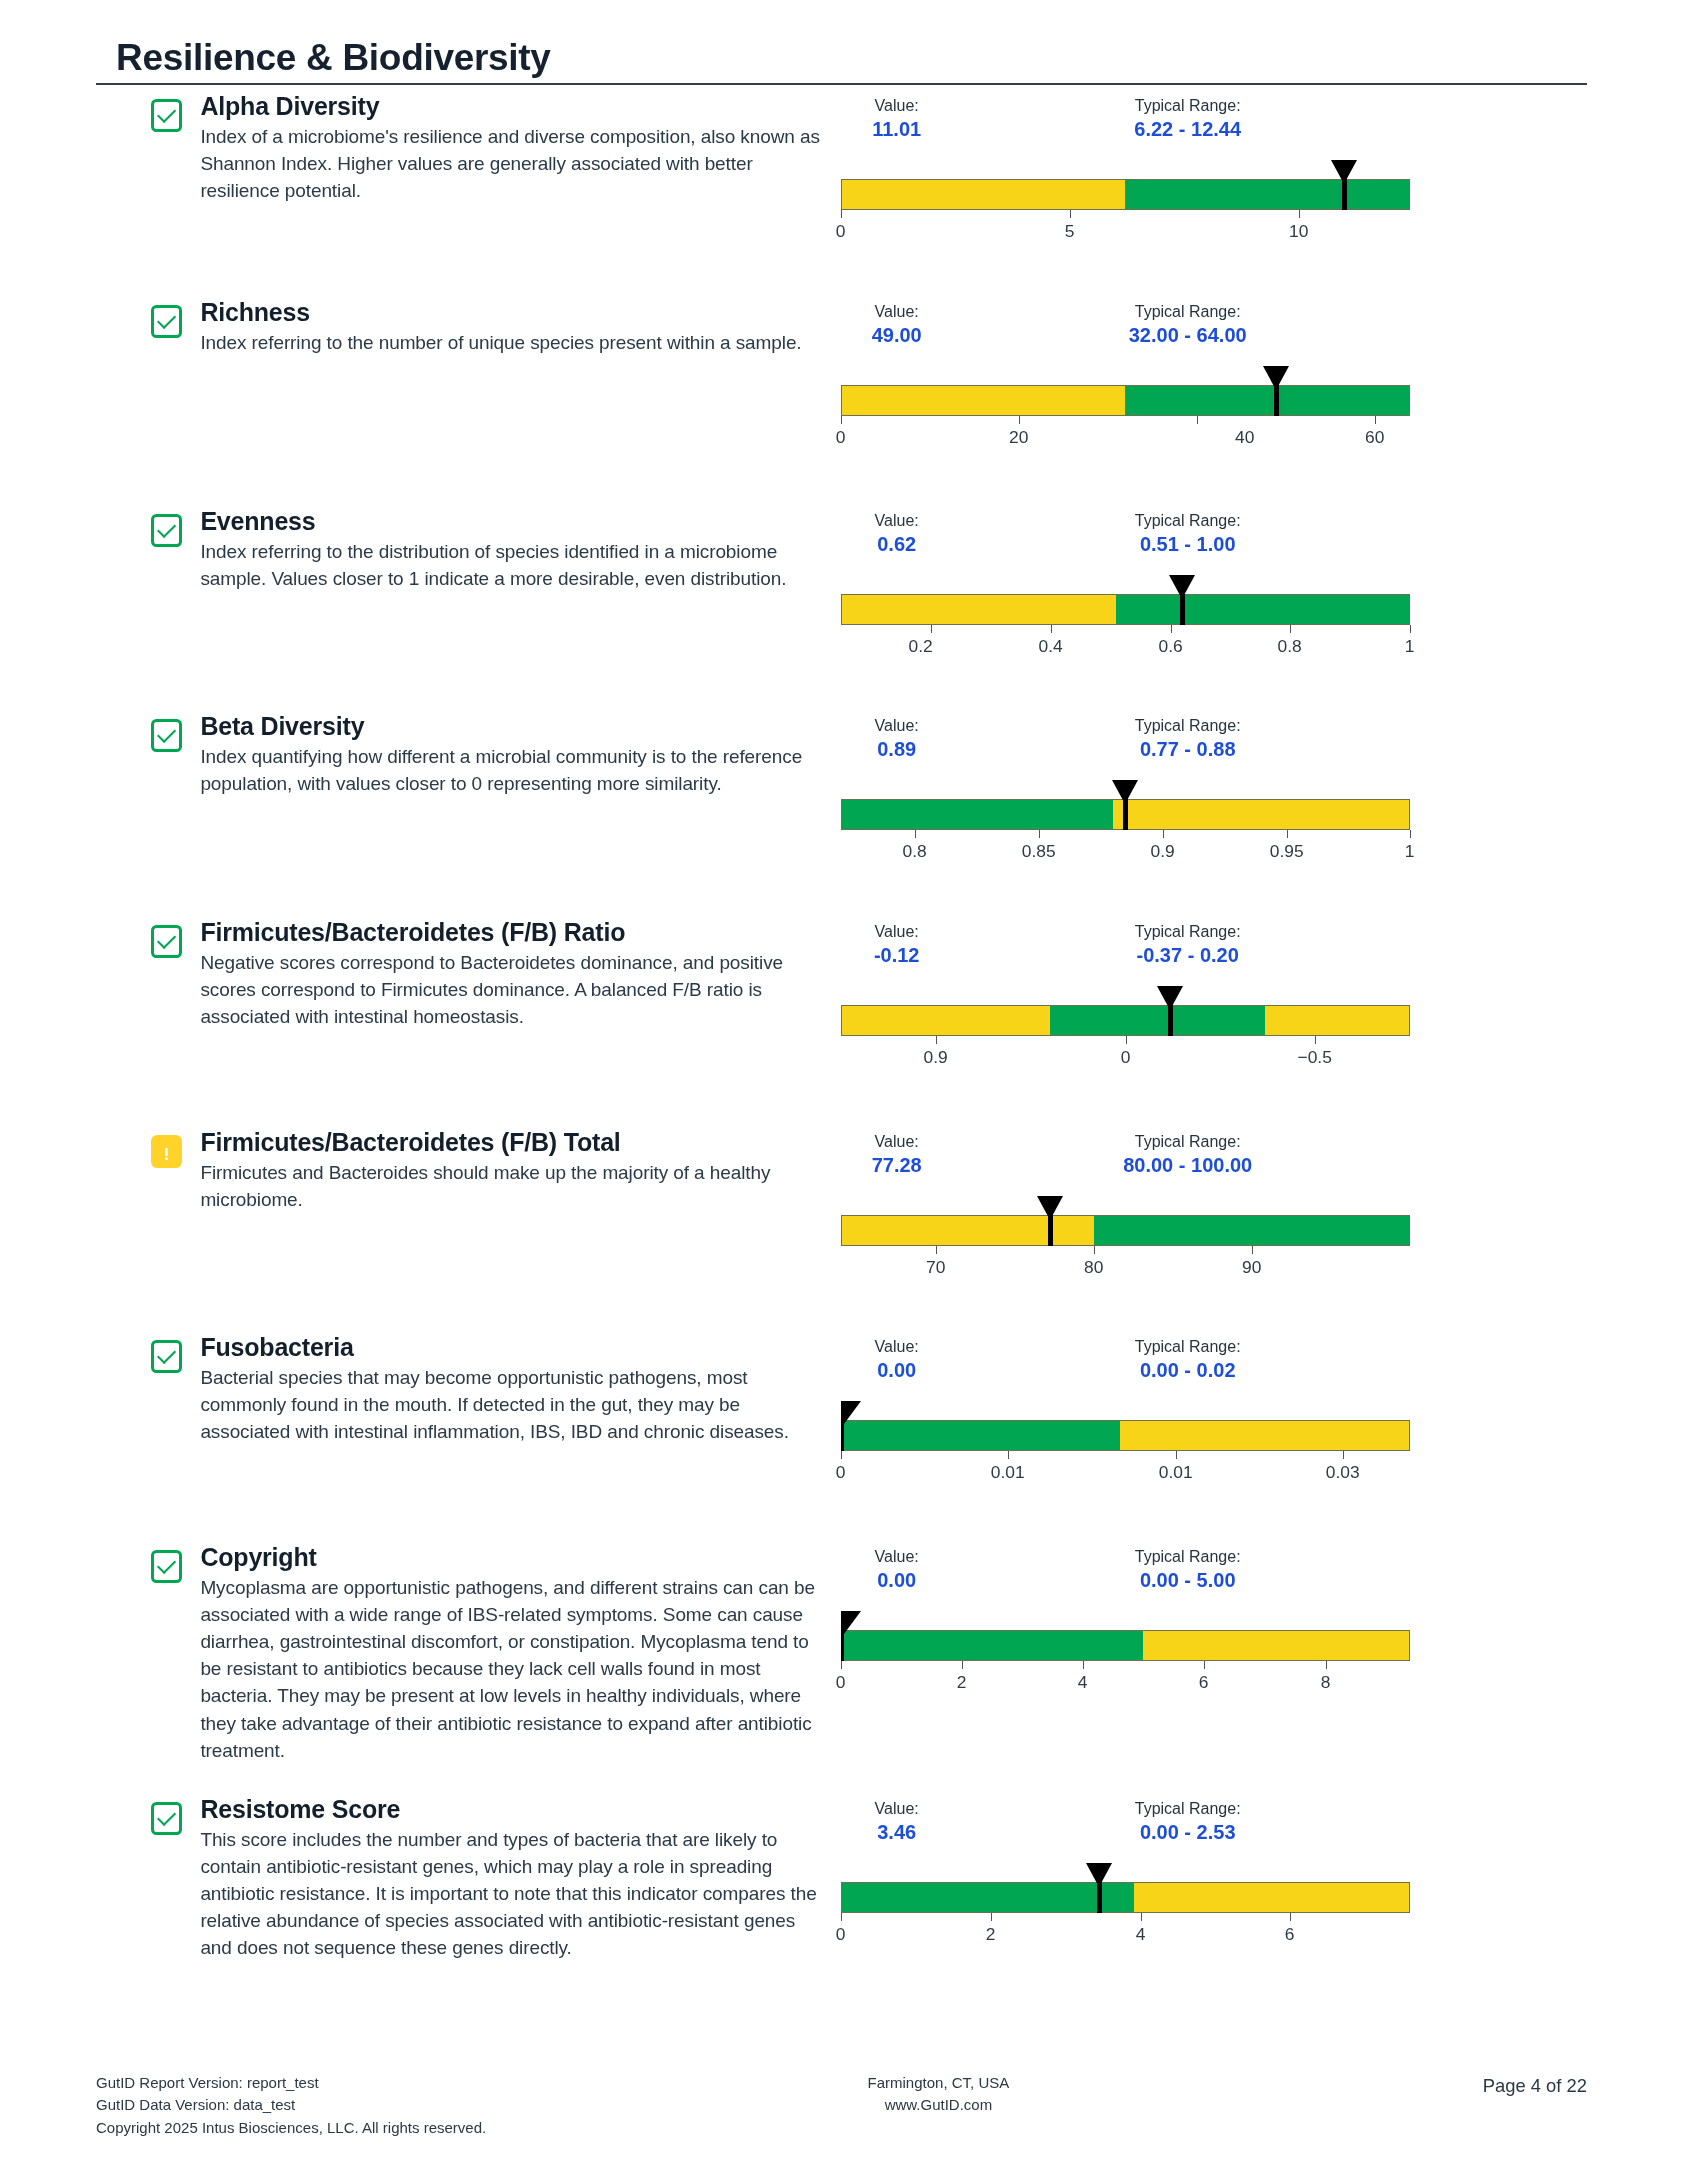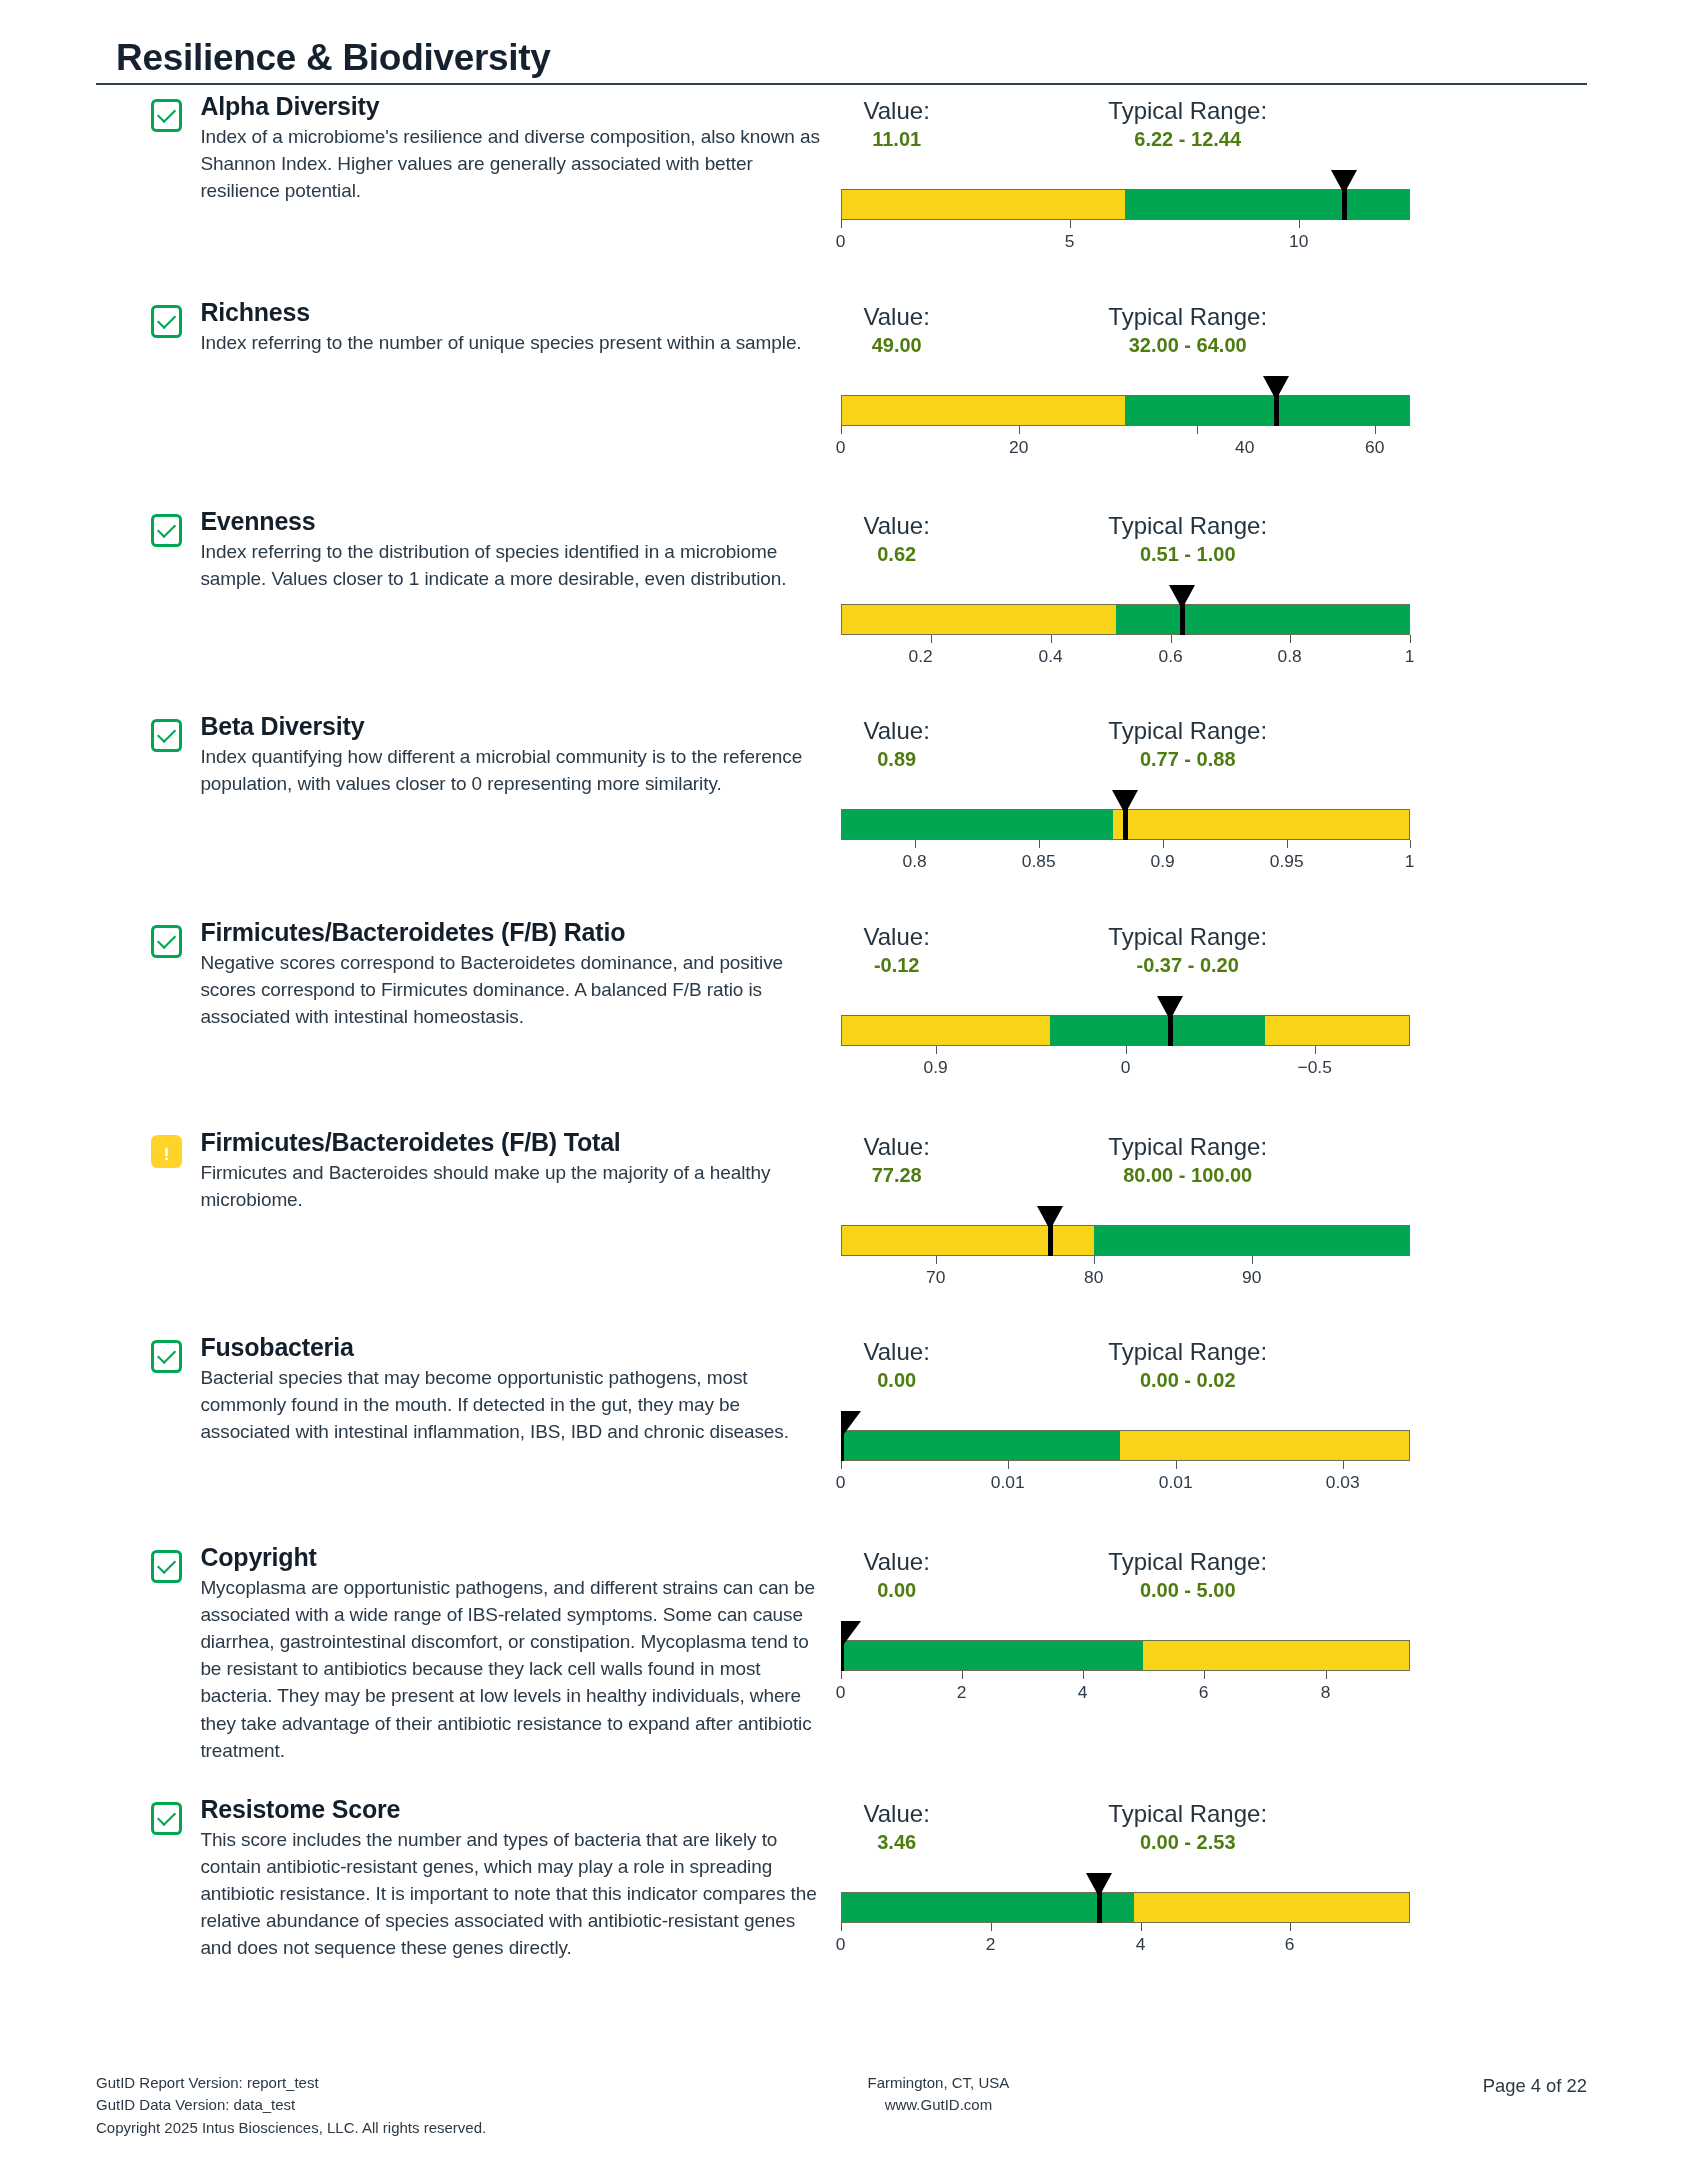--- a/index.html
+++ b/index.html
@@ -110,28 +110,28 @@
   }
   .gauge-labels {
     display: flex;
     width: 569px;
     margin-left: 14.7px;
   }
   .gauge-lab { text-align: center; }
   .gauge-lab.value-lab { width: 138px; margin-left: -13px; }
   .gauge-lab.range-lab { flex: 1 1 auto; }
   .lab-caption {
-    font-size: 24px;
+    font-size: 16px;
     color: #263440;
     line-height: 1.25;
   }
   .lab-number {
     font-size: 20px;
     font-weight: bold;
-    color: #4d7c0f;
+    color: #1d4ed8;
     line-height: 1.3;
   }
 
   .gauge-area {
     position: relative;
     width: 569px;
     margin-left: 14.7px;
     margin-top: 13px;
     height: 62px;
   }

